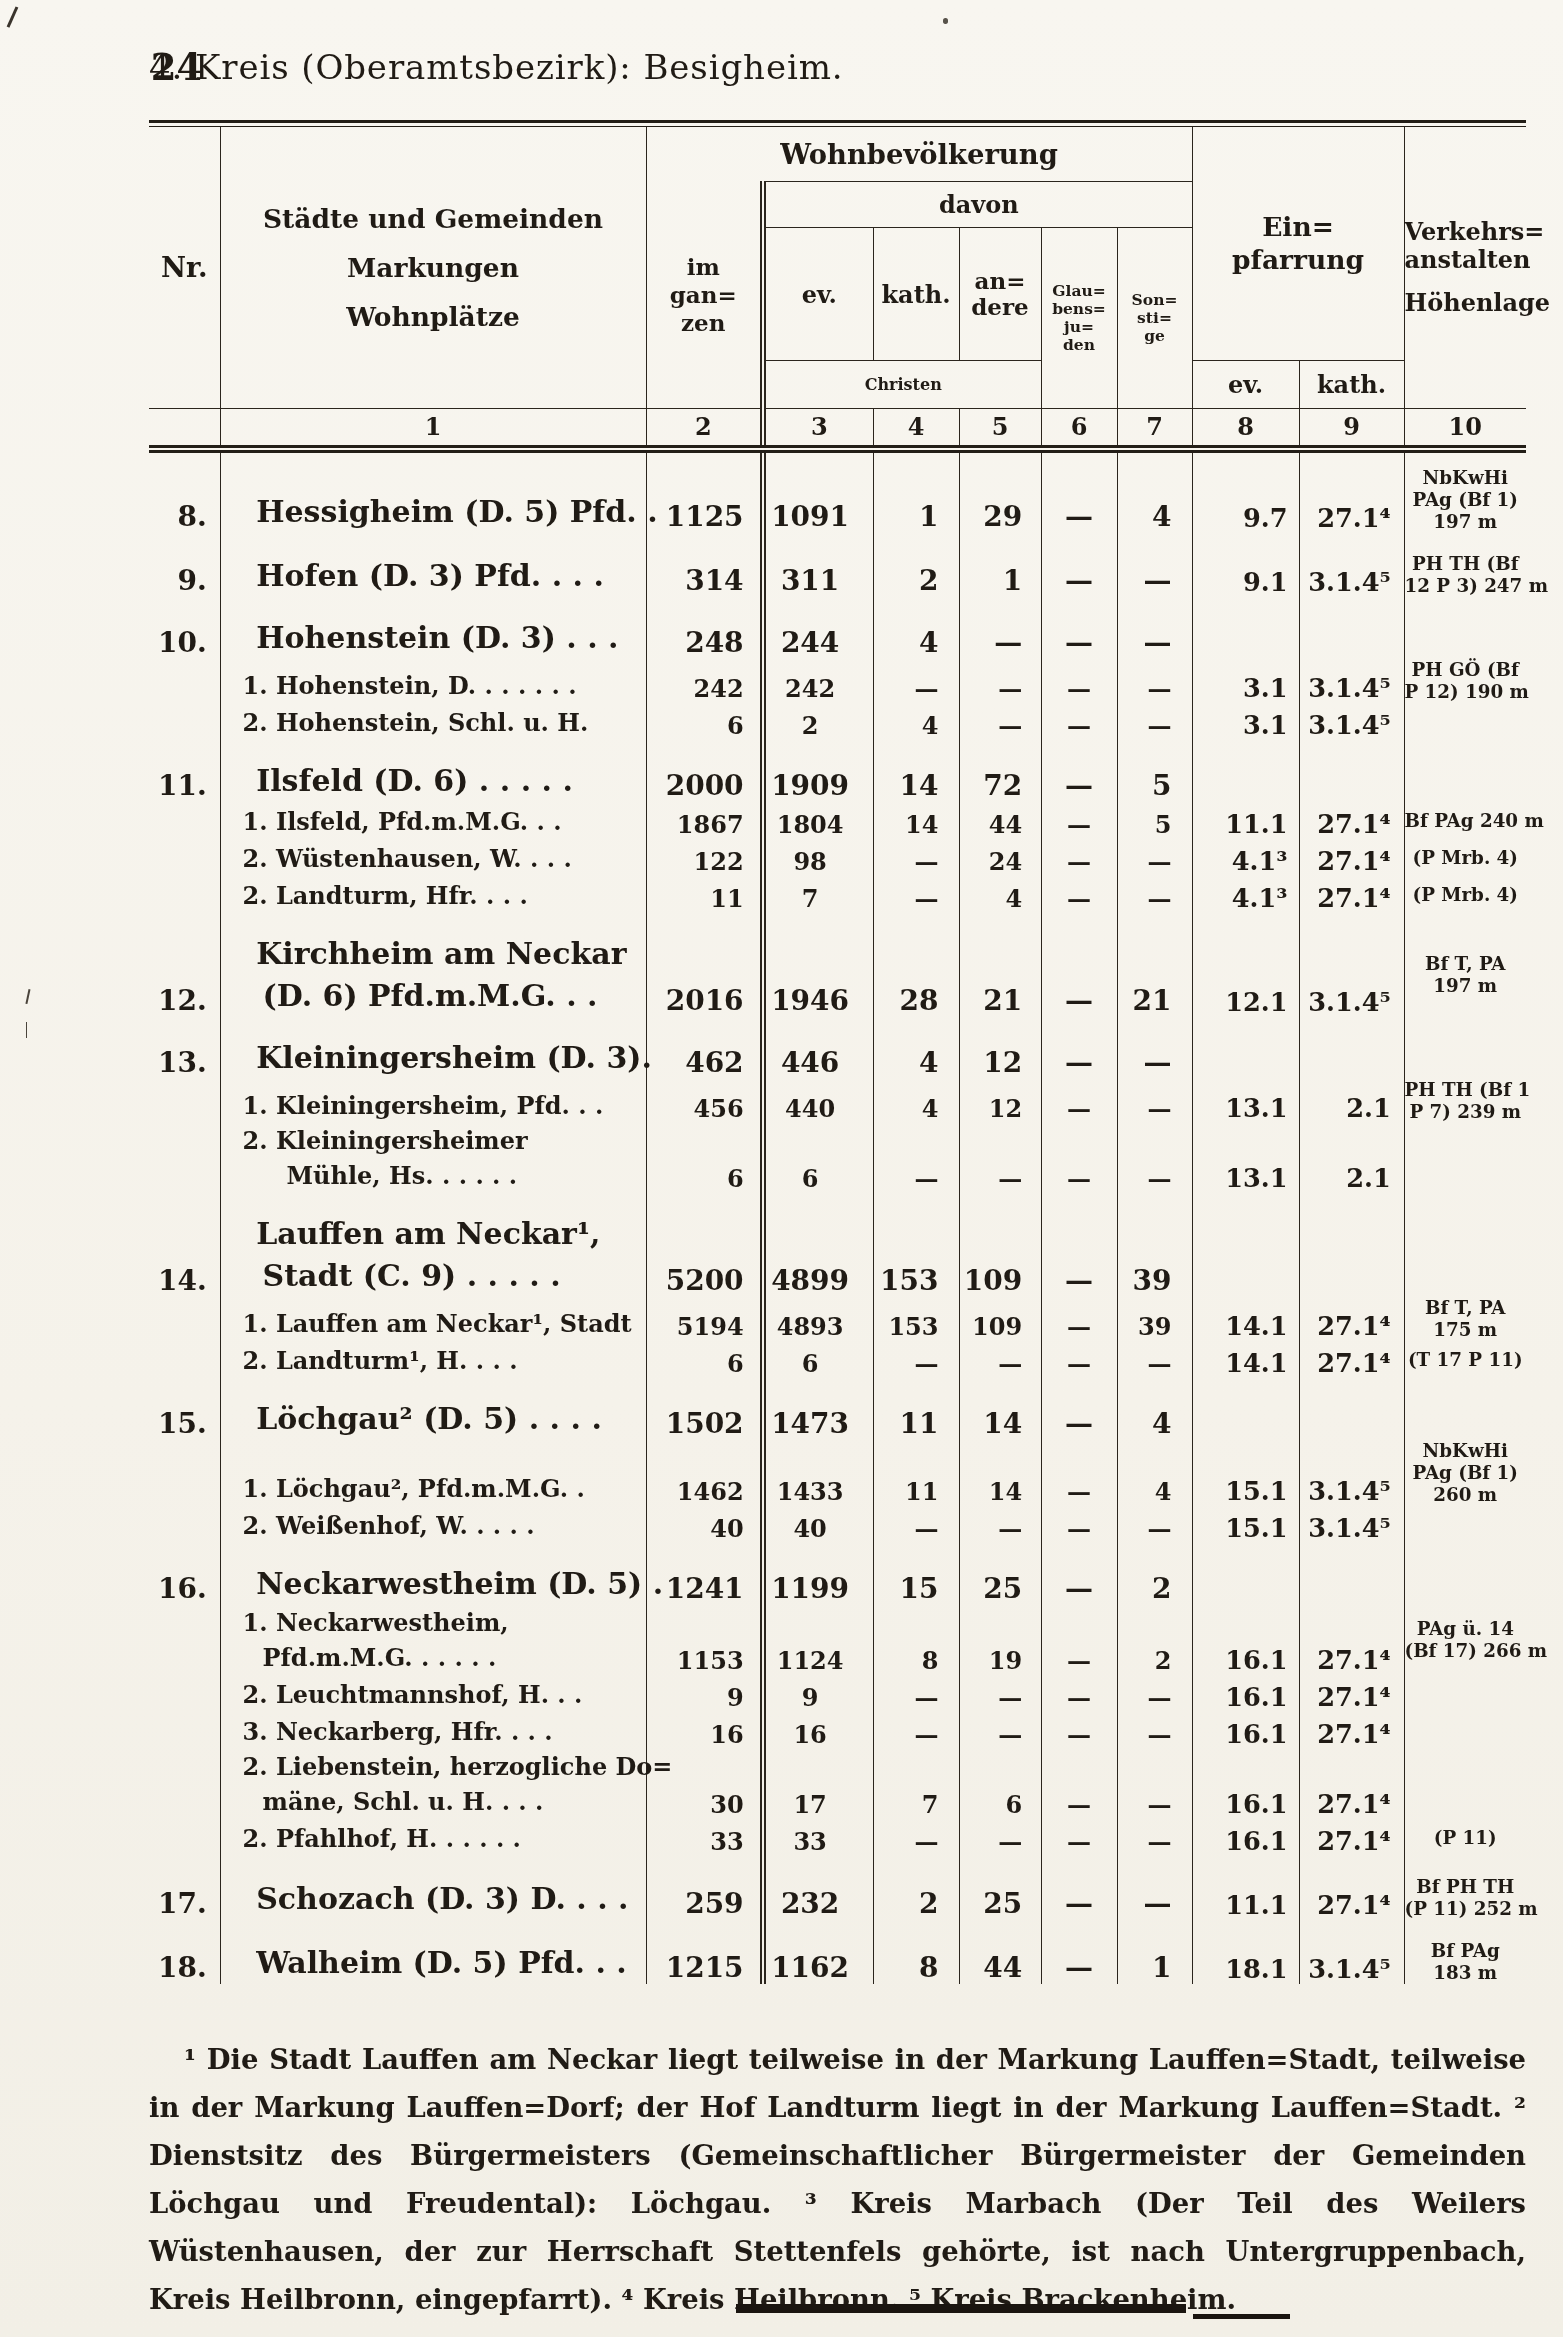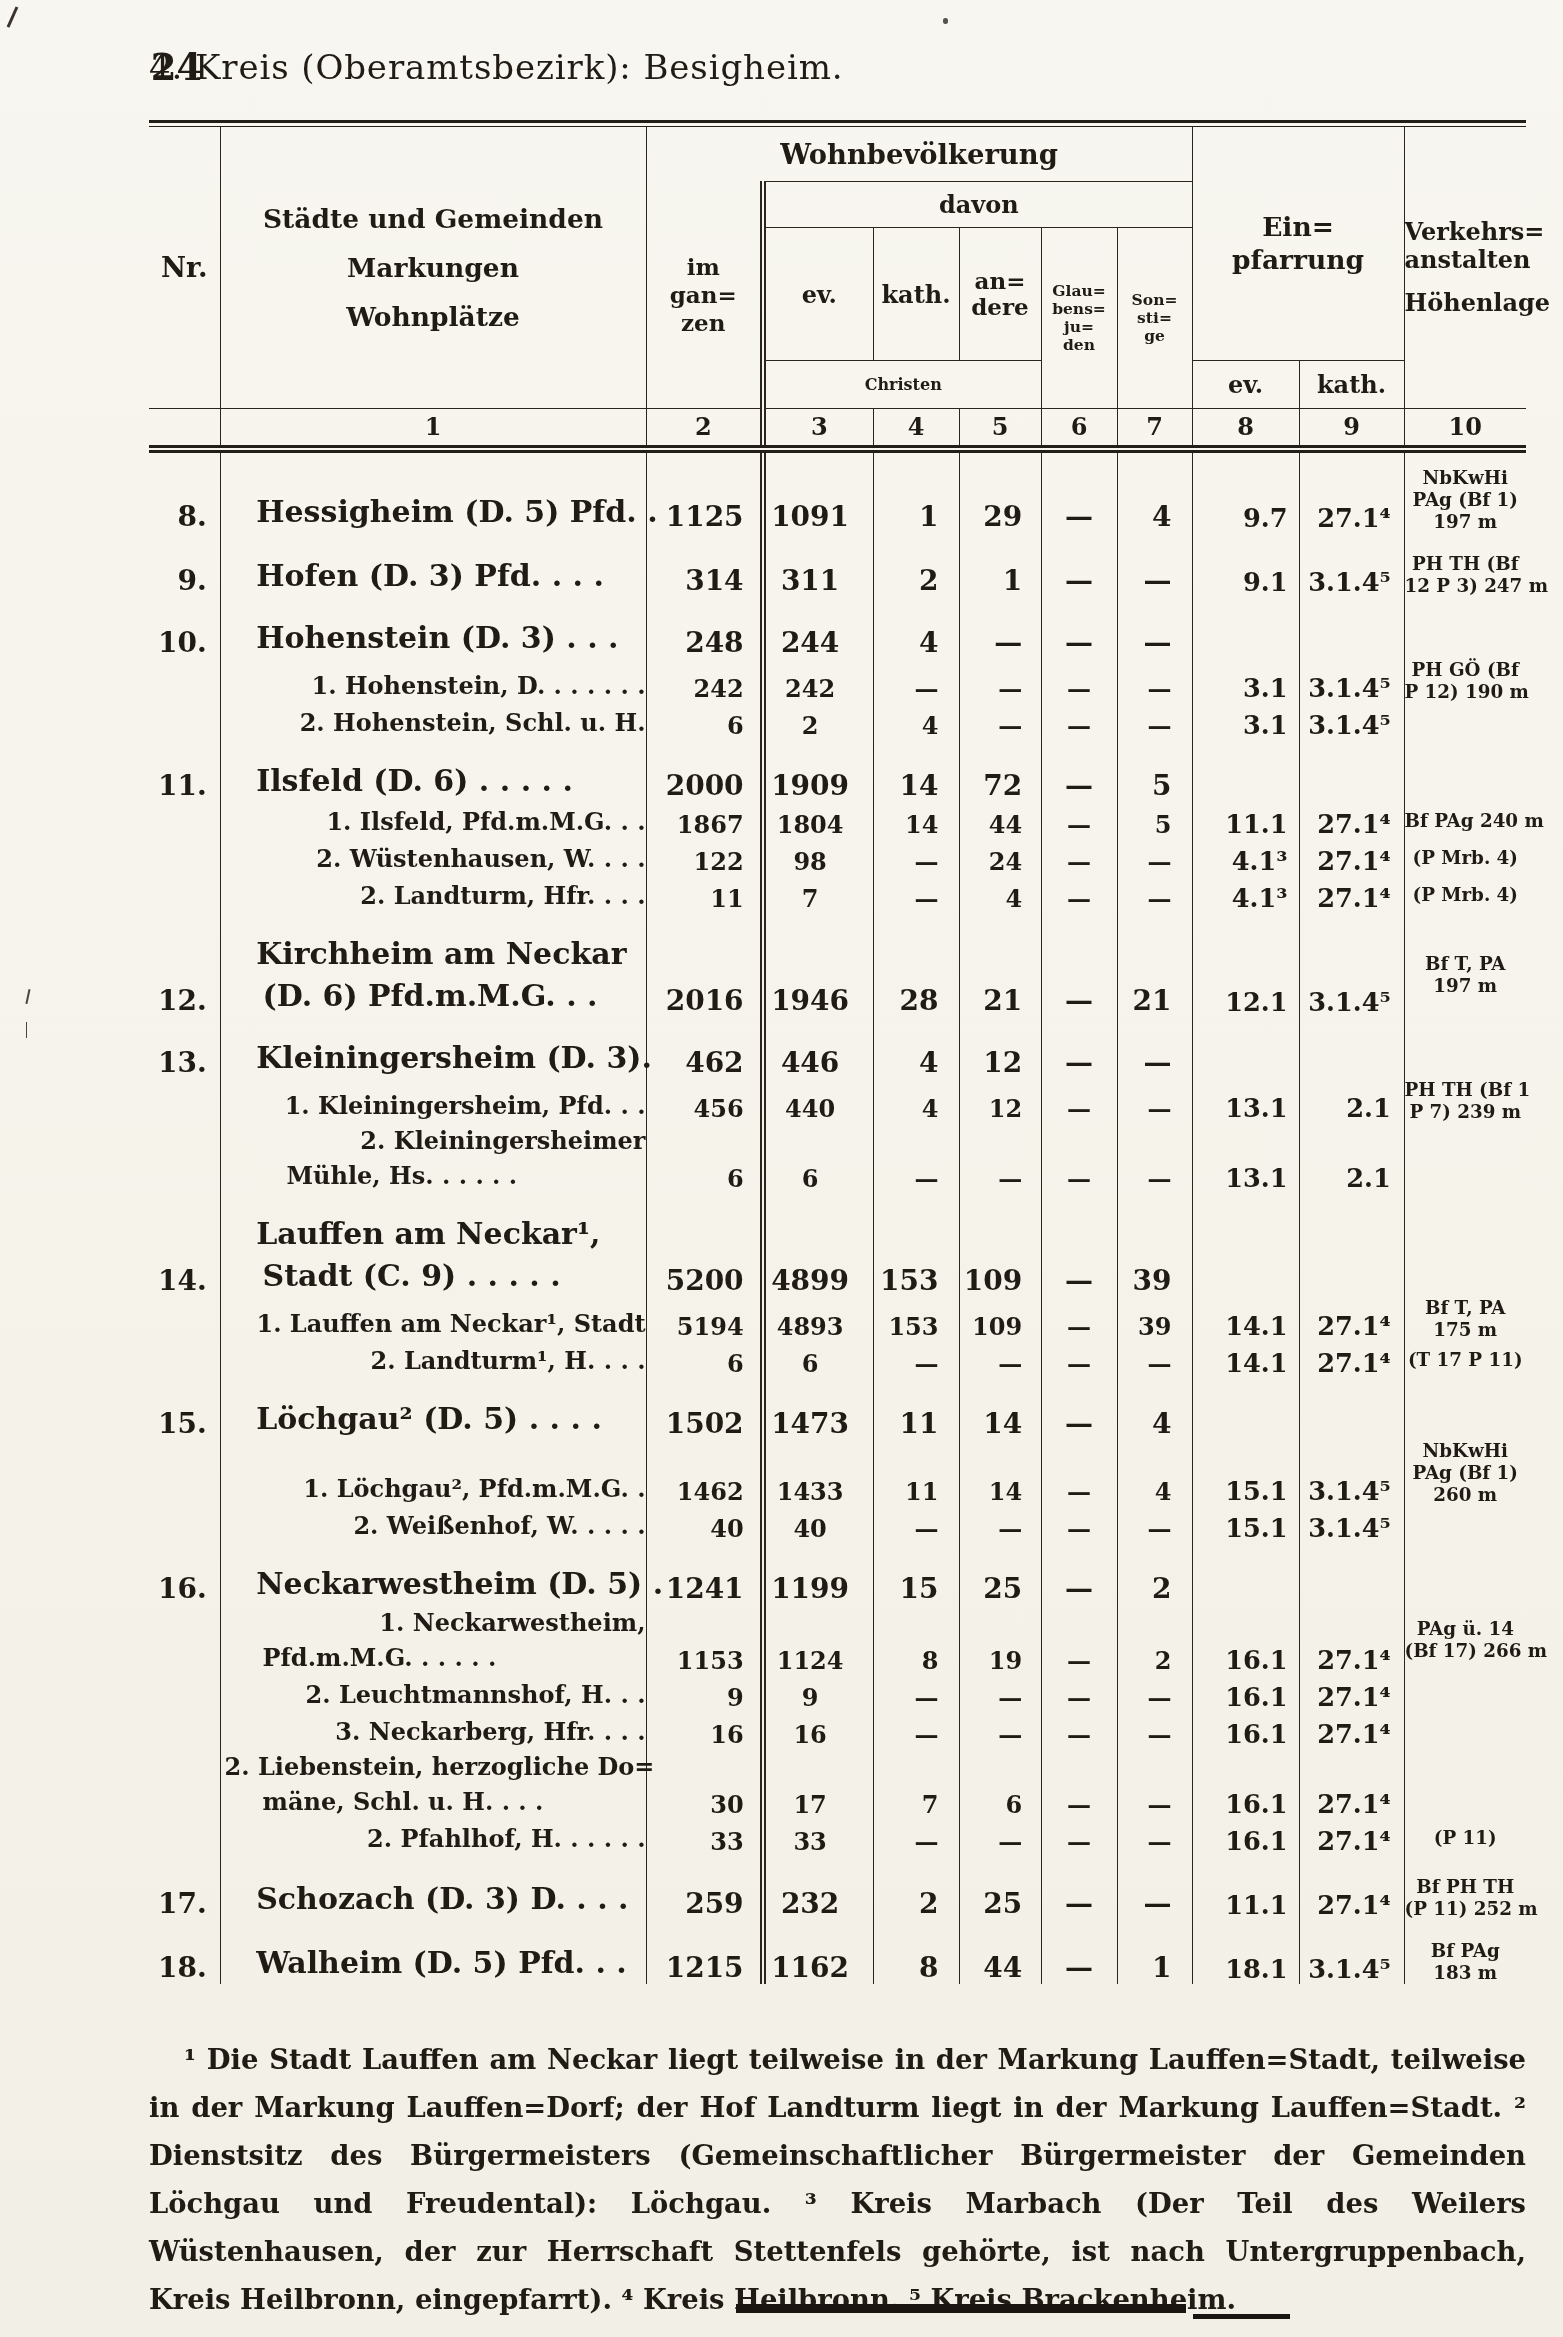--- a/index.html
+++ b/index.html
@@ -53,21 +53,21 @@
   tr.gap td { padding-top:20px; }
   tr.main td { font-size:28px; }
   tr.sub  td { font-size:24px; }
   tr.main { height:44px; }
   tr.sub  { height:37px; }
 
   .nl { white-space:nowrap; }
   tr.main .nl { line-height:42px; font-size:30px; }
   tr.sub  .nl { line-height:35px; font-size:24px; }
   .i0 { padding-left:3.7px;margin-left:32px; }
-  .i1 { padding-left:4px;text-align:right; }
+  .i1 { padding-left:22px; }
   .i2 { padding-left:42px; }
   .i3 { padding-left:66px; }
 
   td.b-nr   { text-align:right; padding-right:12.8px; font-size:29px; }
   td.b-g    { text-align:right; padding-right:16.4px; }
   td.b-ev   { text-align:center; padding-right:18.3px; }
   td.b-kath { text-align:right; padding-right:20px; }
   td.b-and  { text-align:right; padding-right:18.3px; }
   td.b-jud  { text-align:center; }
   td.b-son  { text-align:right; padding-right:20px; }

